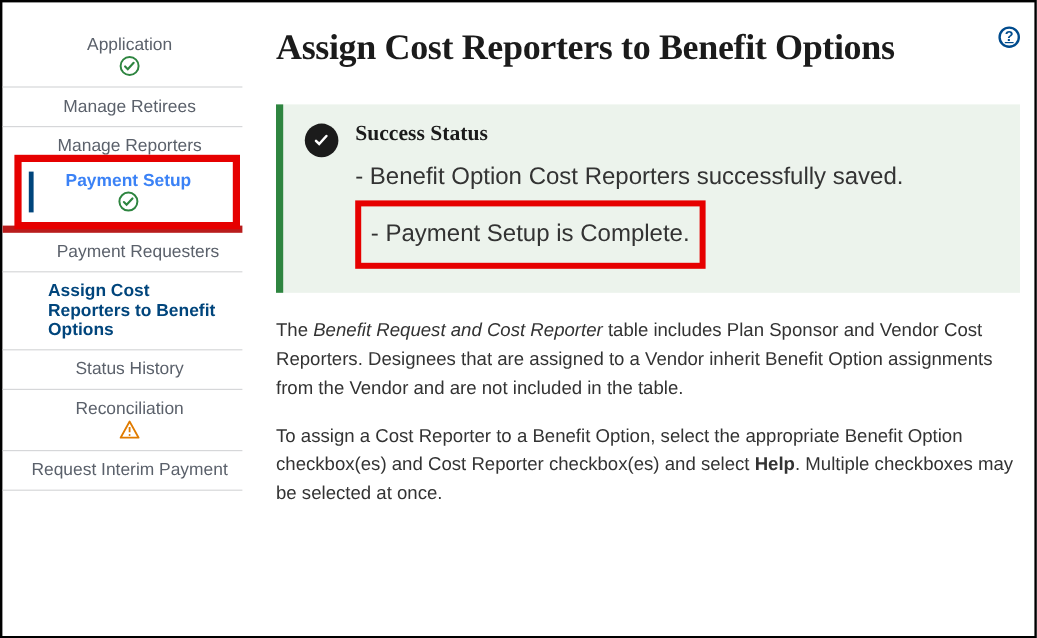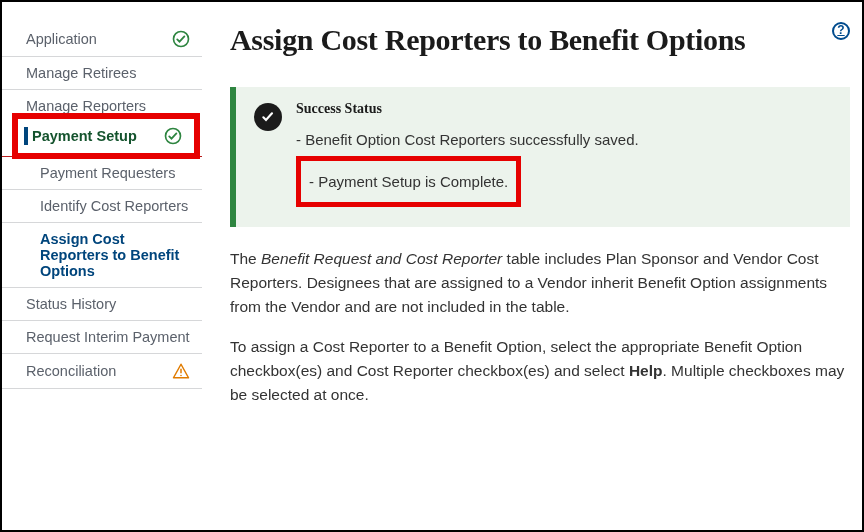--- a/index.html
+++ b/index.html
@@ -25,31 +25,32 @@
   .nav-item {
     display: flex;
     align-items: center;
     justify-content: space-between;
     padding: 8px 12px 8px 24px;
     border-bottom: 1px solid #d6d7d9;
     color: #5b616b;
     font-size: 14.5px;
     cursor: pointer;
     position: relative;
+    flex-direction: column;
   }
   .nav-item.sub {
     padding-left: 38px;
     color: #5b616b;
   }
   .nav-item.sub.active {
     color: #00457c;
     font-weight: 700;
   }
   .nav-item.active-main {
-    color: #14532d;
+    color: #3b82f6;
     font-weight: 700;
   }
   .nav-item.active-main::before {
     content: '';
     position: absolute;
     left: 18px;
     top: 8px;
     bottom: 8px;
     width: 4px;
     background: #00457c;
@@ -129,32 +130,32 @@
     display: flex;
     align-items: center;
     justify-content: center;
     color: #fff;
     font-weight: 900;
     font-size: 16px;
     flex-shrink: 0;
     margin-top: 2px;
   }
   .alert-body h2 {
-    font-size: 14px;
+    font-size: 18px;
     font-weight: 700;
     color: #1b1b1b;
     margin-bottom: 10px;
     font-family: Georgia, 'Times New Roman', serif;
   }
   .alert-body ul {
     list-style: none;
     padding: 0;
   }
   .alert-body li {
-    font-size: 15px;
+    font-size: 20px;
     color: #333;
     padding: 4px 0;
   }
   .alert-body li::before {
     content: "- ";
   }
   .highlight-inline {
     border: 5px solid #e60000;
     padding: 12px 8px;
     display: inline-block;
@@ -208,44 +209,41 @@
       <div class="nav-item active-main">
         <span>Payment Setup</span>
         <span class="checkmark-circle">
           <svg viewBox="0 0 24 24" width="18" height="18">
               <circle cx="12" cy="12" r="10" fill="none" stroke="#2e8540" stroke-width="2.2"></circle>
               <path d="M7 12.5l3 3 6.5-7" fill="none" stroke="#2e8540" stroke-width="2.4" stroke-linecap="round"></path>
             </svg>
         </span>
       </div>
     </div>
-    <div class="nav-item sub" style="border-top:1px solid #b91c1c">
+    <div class="nav-item sub" style="border-top:6px solid #b91c1c">
       <span>Payment Requesters</span>
-    </div>
-    <div class="nav-item sub">
-      <span>Identify Cost Reporters</span>
     </div>
     <div class="nav-item sub active">
       <span>Assign Cost Reporters to Benefit Options</span>
     </div>
     <div class="nav-item">
       <span>Status History</span>
-    </div>
-    <div class="nav-item">
-      <span>Request Interim Payment</span>
     </div>
     <div class="nav-item">
       <span>Reconciliation</span>
       <span class="warn-triangle">
         <svg viewBox="0 0 24 24" width="18" height="18">
             <path d="M12 3 L22 21 L2 21 Z" fill="none" stroke="#e07b00" stroke-width="2" stroke-linejoin="round"></path>
             <line x1="12" y1="9" x2="12" y2="15" stroke="#e07b00" stroke-width="2"></line>
             <circle cx="12" cy="18" r="1.1" fill="#e07b00"></circle>
           </svg>
       </span>
+    </div>
+    <div class="nav-item">
+      <span>Request Interim Payment</span>
     </div>
   </nav>
 
   <main class="main">
     <div class="header-row">
       <h1>Assign Cost Reporters to Benefit Options</h1>
       <a class="help-link" href="#">
         <span class="help-icon">?</span>
       </a>
     </div>

